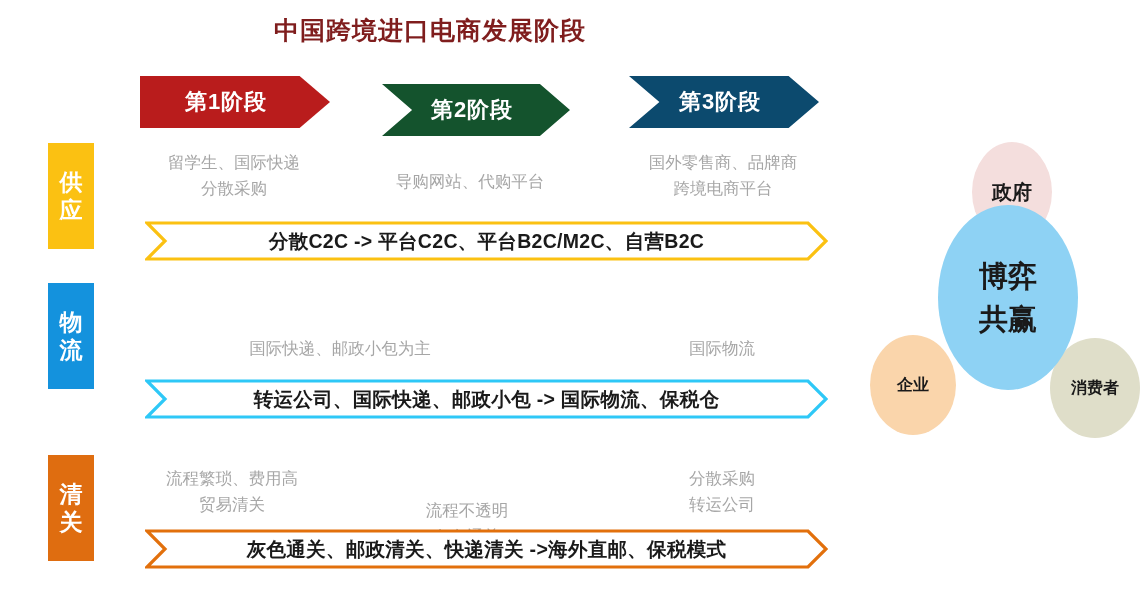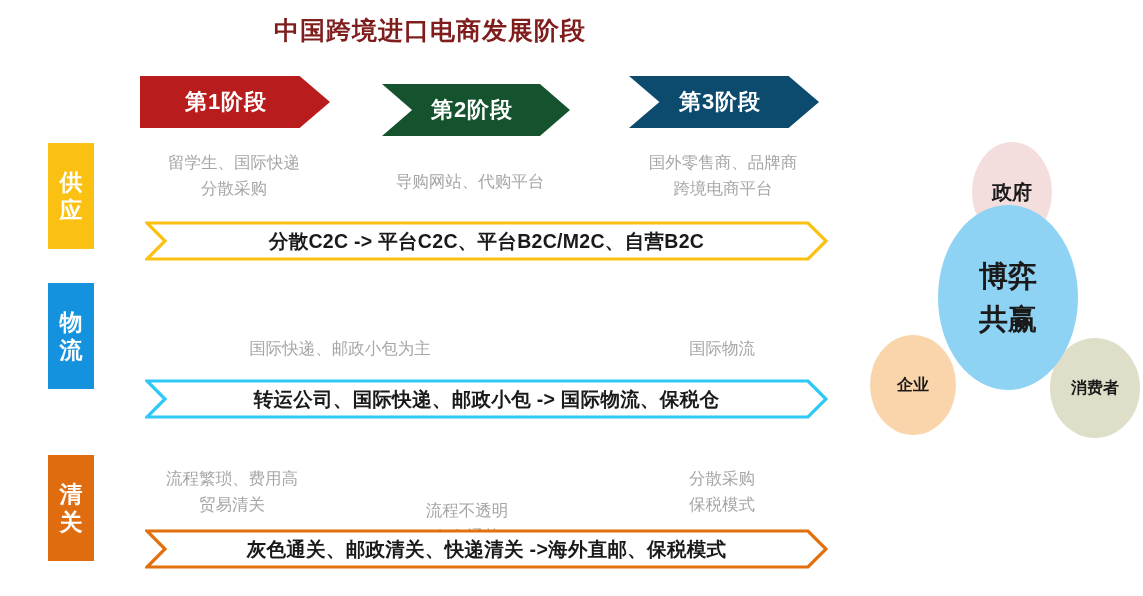--- a/index.html
+++ b/index.html
@@ -228,21 +228,21 @@
   <div class="cell" style="left:124px; top:466px; width:216px;">
     <span class="ln">流程繁琐、费用高</span>
     <span class="ln">贸易清关</span>
   </div>
   <div class="cell" style="left:376px; top:466px; width:182px;margin-top:32px;">
     <span class="ln">流程不透明</span>
     <span class="ln">灰色通关</span>
   </div>
   <div class="cell" style="left:632px; top:466px; width:180px;">
     <span class="ln">分散采购</span>
-    <span class="ln">保税模式</span>
+    <span class="ln">转运公司</span>
   </div>
 
   <div class="bar b3">
     <svg width="683" height="40" viewBox="0 0 683 40">
       <path d="M2,2 L663,2 L681,20 L663,38 L2,38 L20,20 Z" fill="#ffffff" stroke="#e2700c" stroke-width="3.2" stroke-linejoin="miter"></path>
     </svg>
     <div class="barlabel">灰色通关、邮政清关、快递清关 -&gt;海外直邮、保税模式</div>
   </div>
 
   <div class="venn">

